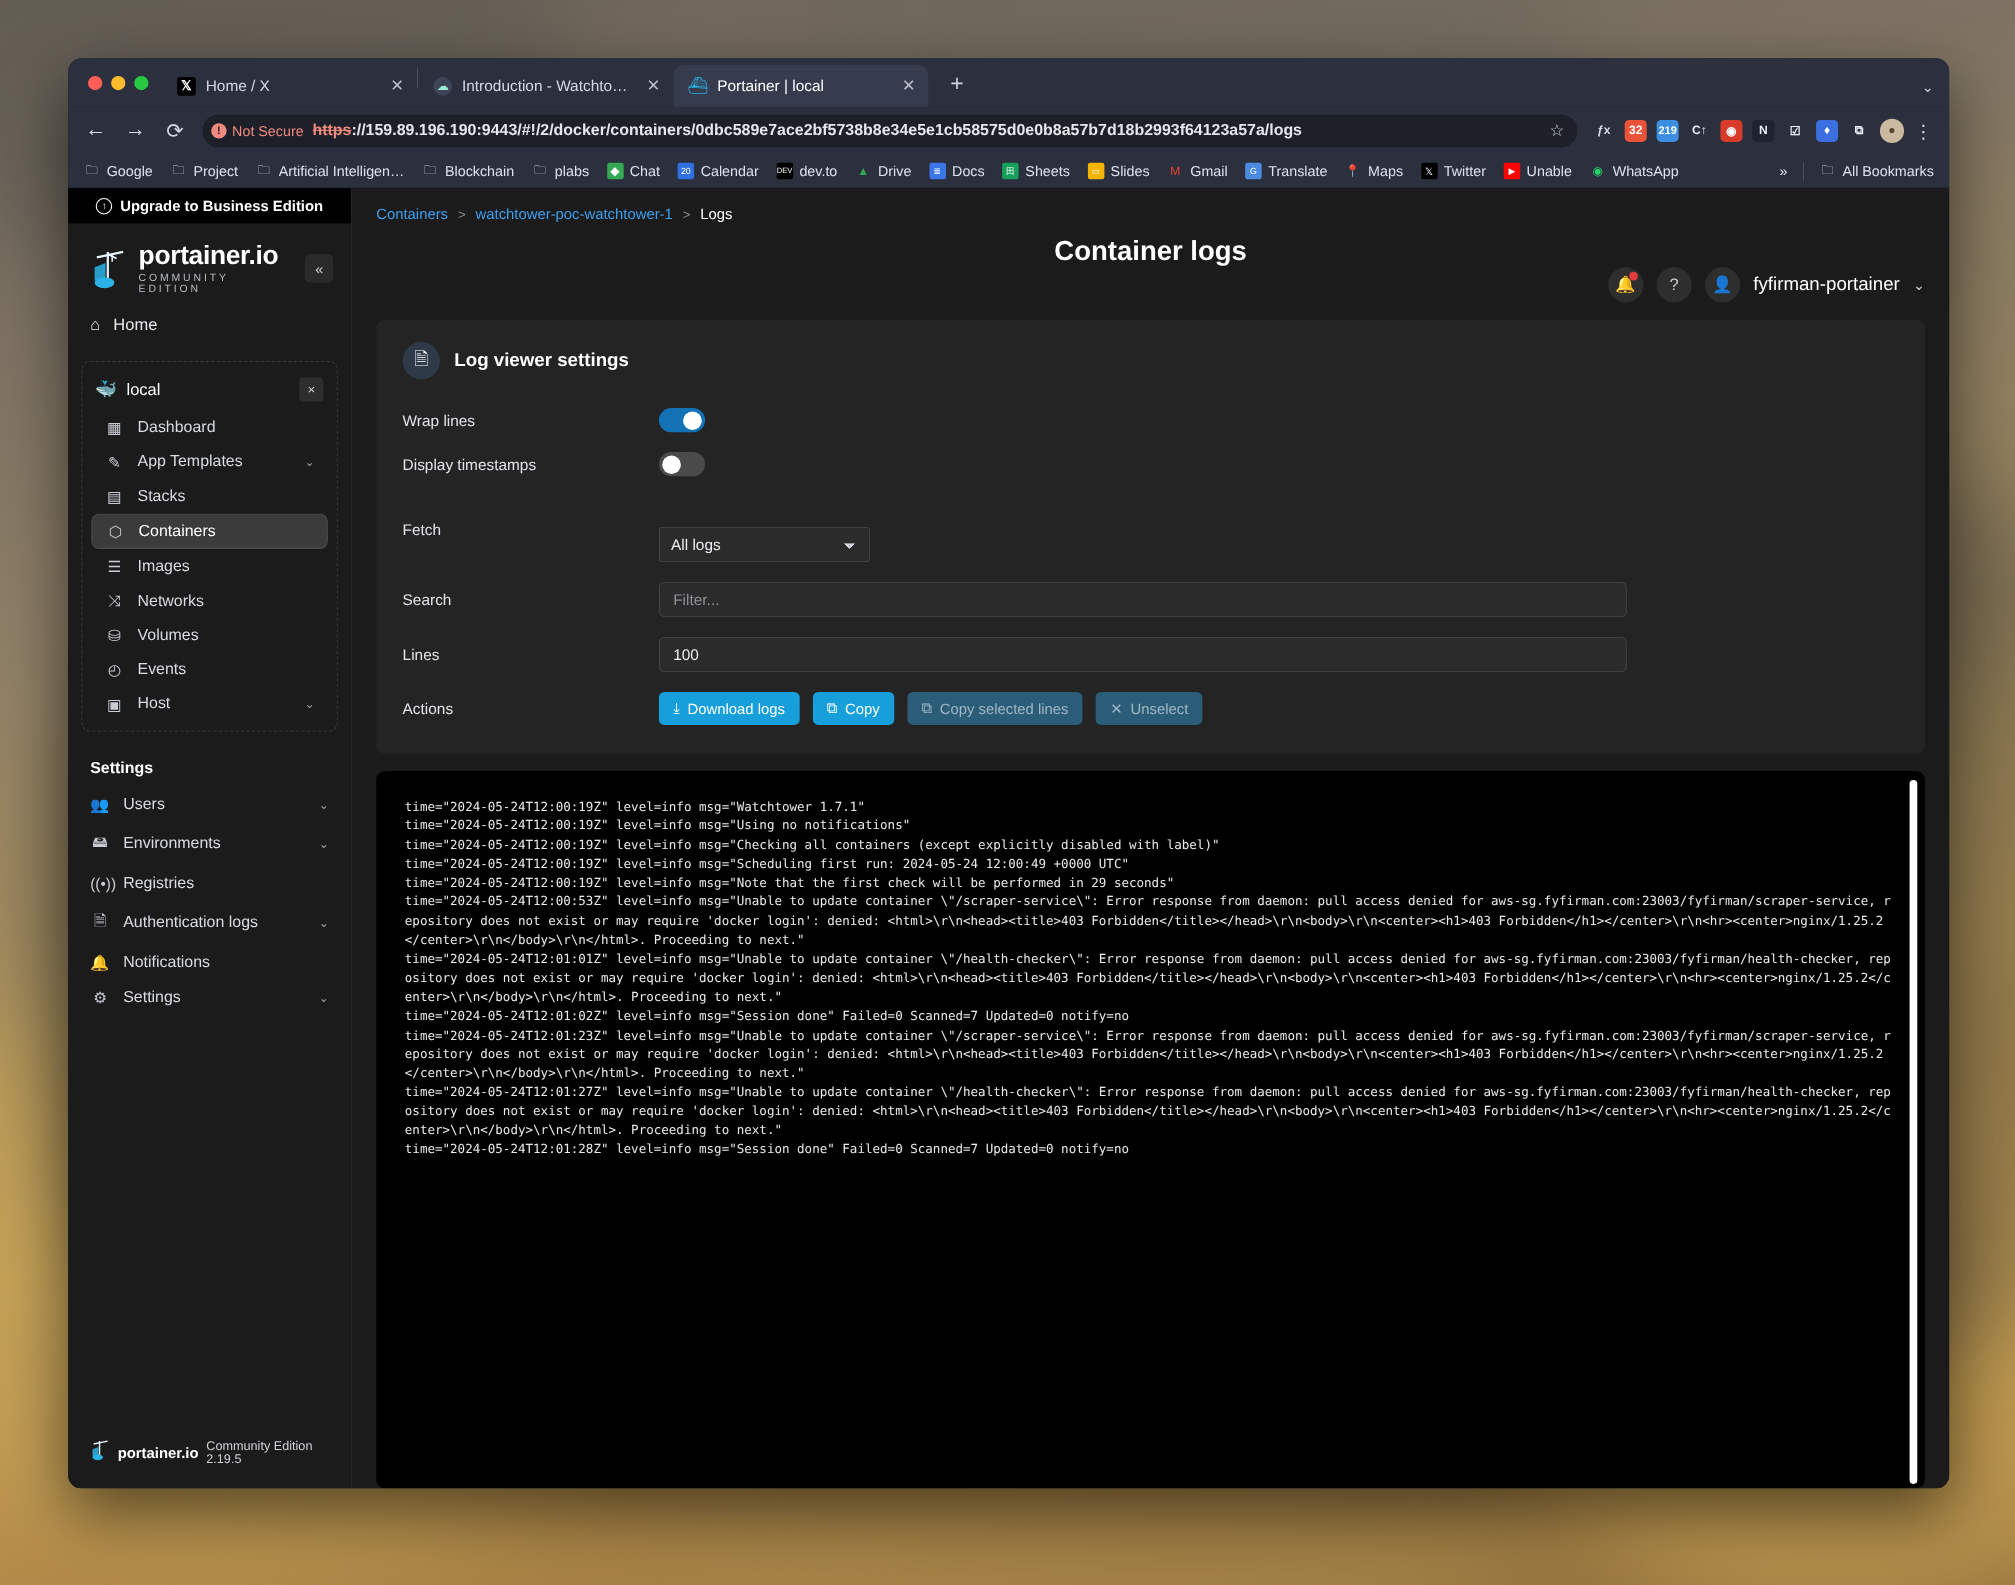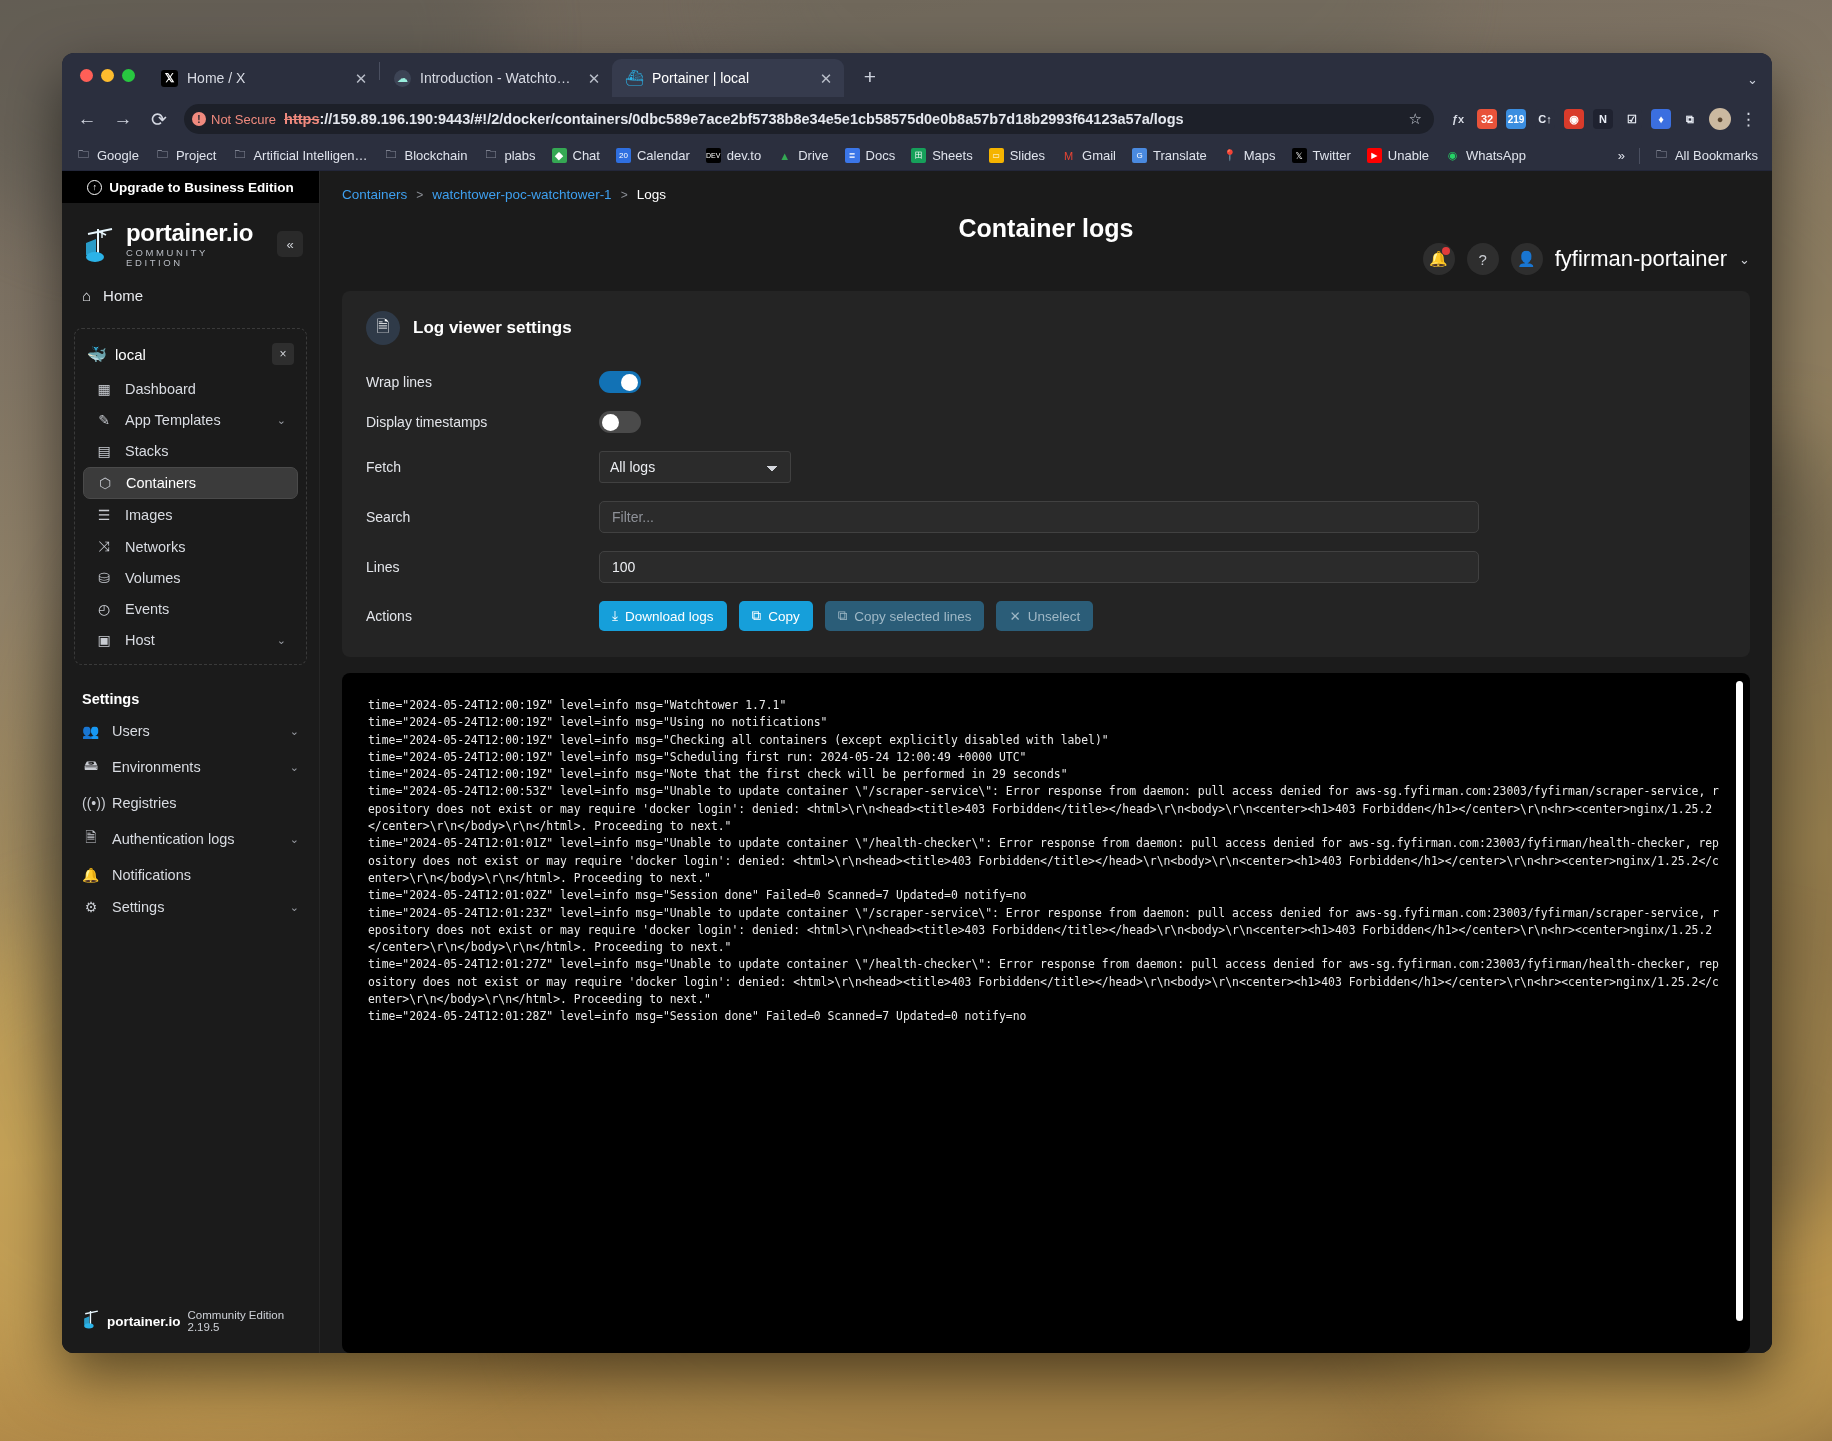--- a/index.html
+++ b/index.html
@@ -129,21 +129,21 @@
   .main { flex:1; min-width:0; display:flex; flex-direction:column; background:#1b1b1b; padding: 0 22px 0 22px;}
   .crumbs { display:flex; align-items:center; gap:9px; font-size:13.5px; padding: 16px 0 0 0; color:#fff;}
   .crumbs a { color:#3ea0f0; text-decoration:none;}
   .crumbs .sep { color:#8b8f96; font-size:12px;}
   .page-head { display:flex; align-items:center; padding: 12px 0 16px 0; flex-direction: column;}
   .page-title { font-size:25px; color:#fff; font-weight:bold;}
   .head-right { margin-left:auto; display:flex; align-items:center; gap:12px;}
   .round-btn { width:32px;height:32px;border-radius:50%;background:#2e2e2e;color:#c9ccd2;
                display:flex;align-items:center;justify-content:center; font-size:15px; position:relative;}
   .dot-badge { position:absolute; top:4px; right:5px; width:8px;height:8px;border-radius:50%;background:#e23b3b;}
-  .username { color:#fff; font-size:22px;}
+  .username { color:#fff; font-size:17px;}
   .head-chev { color:#cfd2d8; font-size:13px;}
 
   .card { background:#242424; border-radius:8px; padding: 20px 24px 26px 24px; }
   .card-head { display:flex; align-items:center; gap:13px; margin-bottom: 26px;}
   .card-ic { width:34px;height:34px;border-radius:50%;background:#2f3a48; color:#fff;
              display:flex;align-items:center;justify-content:center;font-size:16px;}
   .card-title { font-size:17px; color:#fff; font-weight:bold;}
 
   .frow { display:flex; align-items:center; margin-bottom: 18px;}
   .flabel { width:233px; flex:0 0 233px; color:#e3e5ea; font-size:14px;}
@@ -153,21 +153,21 @@
   .toggle.on { background:#1272b5;}
   .toggle.off { background:#4a4a4a;}
   .toggle .knob { position:absolute; top:2.5px; width:17px;height:17px;border-radius:50%;background:#fff;}
   .toggle.on .knob { right:3px;}
   .toggle.off .knob { left:3px;}
 
   .sel { width:192px; height:32px; background:#2b2b2b; border:1px solid #414141; border-radius:3px;
          color:#eceef2; font-size:14px; padding: 0 10px; appearance:none;
          background-image: linear-gradient(45deg,transparent 50%, #d4d7dd 50%), linear-gradient(135deg,#d4d7dd 50%, transparent 50%);
          background-position: calc(100% - 18px) 14px, calc(100% - 13px) 14px;
-         background-size: 5px 5px, 5px 5px; background-repeat:no-repeat;}
+         background-size: 5px 5px, 5px 5px; background-repeat:no-repeat;margin-top:28px;}
   .inp { width:880px; height:32px; background:#2b2b2b; border:1px solid #414141; border-radius:5px;
          color:#eceef2; font-size:14px; padding: 0 12px;}
   .inp::placeholder { color:#8e9198;}
 
   .btnrow { display:flex; gap:12px; }
   .btn { height:30px; border-radius:5px; border:none; color:#fff; font-size:13.5px;
          padding: 0 13px; display:flex; align-items:center; gap:7px; }
   .btn-primary { background:#169fda;}
   .btn-muted { background:#2b5d78; color:#9fb8c6;}
 

